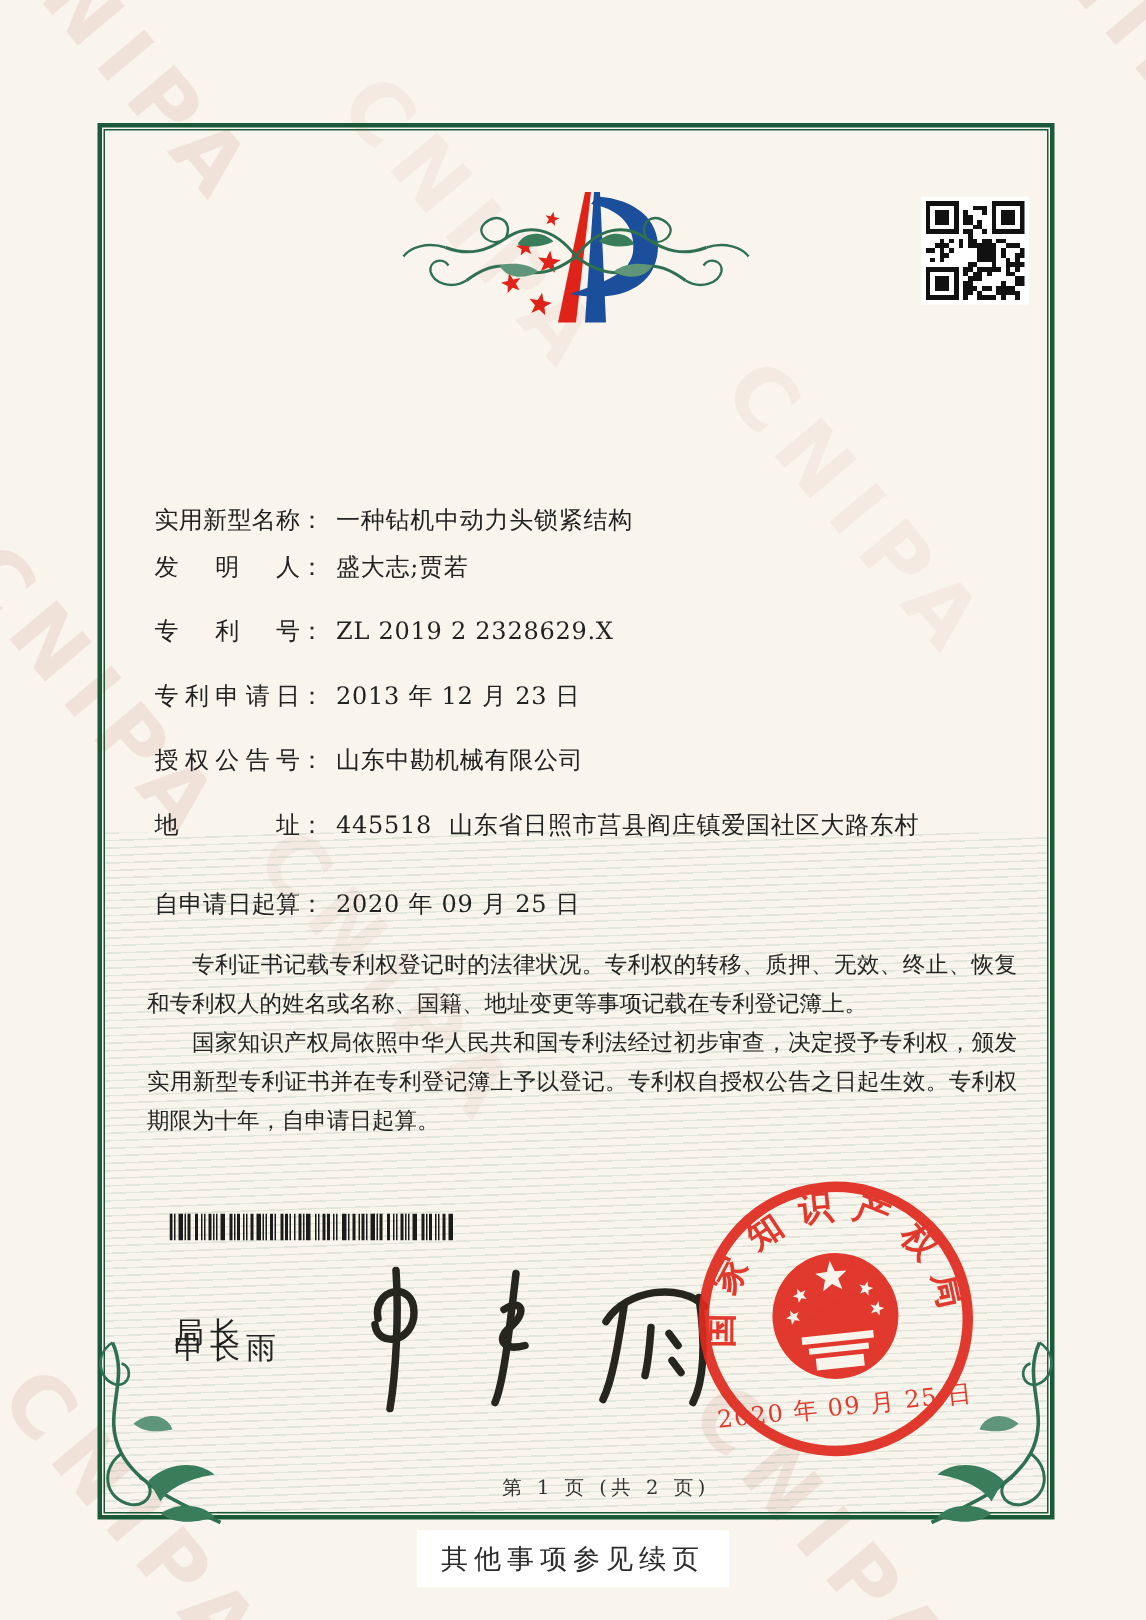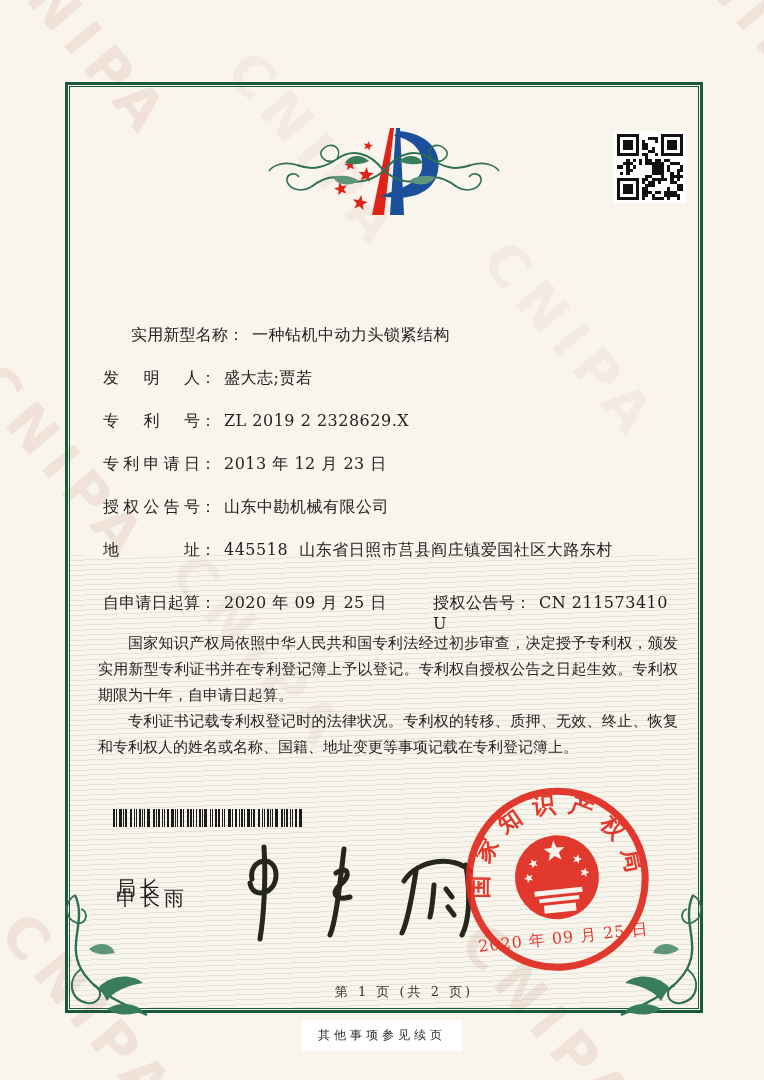--- a/index.html
+++ b/index.html
@@ -54,21 +54,21 @@
   .sig-name{position:absolute;left:48px;top:800px;font-size:20px;letter-spacing:4px;}
   .signature{position:absolute;left:150px;top:752px;width:280px;height:110px;}
 
   .seal{position:absolute;left:390px;top:700px;width:204px;height:204px;opacity:.92;
         transform:rotate(-6deg);}
 
   .page-ind{position:absolute;left:0;top:898px;width:100%;text-align:center;
             font-size:13px;letter-spacing:3px;color:#333;margin-left:20px;}
 
   .cont-note{position:absolute;left:50%;top:1020px;transform:translateX(-50%);
-             background:#ffffff;padding:7px 16px;font-size:12px;letter-spacing:4px;color:#2b2b2b;}
+             background:#ffffff;padding:7px 16px;font-size:18px;letter-spacing:4px;color:#2b2b2b;}
 
   
   .orn{position:absolute;pointer-events:none;}
   .orn-top{left:50%;top:52px;transform:translateX(-50%);width:250px;height:62px;}
   .orn-bl{left:44px;top:888px;width:110px;height:148px;}
   .orn-br{right:44px;top:888px;width:110px;height:148px;transform:scaleX(-1);}
   .orn svg{width:100%;height:100%;display:block;}
 </style>
 </head>
 <body>
@@ -322,49 +322,46 @@
           <rect x="12" y="20" width="1" height="1" fill="#111"></rect>
           <rect x="13" y="20" width="1" height="1" fill="#111"></rect>
           <rect x="14" y="20" width="1" height="1" fill="#111"></rect>
           <rect x="16" y="20" width="1" height="1" fill="#111"></rect>
           <rect x="19" y="20" width="1" height="1" fill="#111"></rect>
         </svg>
     </div>
 
 
     <div class="fields">
-      <div class="field-row" style="top:0px;margin-left:28px;">
+      <div class="field-row" style="top:12px;">
         <span class="flabel">实用新型名称</span><span class="fcolon">：</span><span class="fvalue">一种钻机中动力头锁紧结构</span>
       </div>
       <div class="field-row" style="top:43px;">
         <span class="flabel">发明人</span><span class="fcolon">：</span><span class="fvalue">盛大志;贾若</span>
       </div>
       <div class="field-row" style="top:86px;">
         <span class="flabel">专利号</span><span class="fcolon">：</span><span class="fvalue">ZL 2019 2 2328629.X</span>
       </div>
       <div class="field-row" style="top:129px;">
         <span class="flabel">专利申请日</span><span class="fcolon">：</span><span class="fvalue">2013 年 12 月 23 日</span>
       </div>
       <div class="field-row" style="top:172px;">
         <span class="flabel">授权公告号</span><span class="fcolon">：</span><span class="fvalue">山东中勘机械有限公司</span>
       </div>
       <div class="field-row" style="top:215px;">
         <span class="flabel">地址</span><span class="fcolon">：</span><span class="fvalue">445518  山东省日照市莒县阎庄镇爱国社区大路东村</span>
       </div>
       <div class="field-row" style="top:268px;">
         <span class="flabel">自申请日起算</span><span class="fcolon">：</span><span class="fvalue">2020 年 09 月 25 日</span>
-        <span class="grant-col2">
-          <span class="flabel">授权公告号</span><span class="fcolon">：</span><span class="fvalue">CN 211573410 U</span>
-        </span>
       </div>
     </div>
 
     <div class="paras">
+      <p>专利证书记载专利权登记时的法律状况。专利权的转移、质押、无效、终止、恢复和专利权人的姓名或名称、国籍、地址变更等事项记载在专利登记簿上。</p>
       <p>国家知识产权局依照中华人民共和国专利法经过初步审查，决定授予专利权，颁发实用新型专利证书并在专利登记簿上予以登记。专利权自授权公告之日起生效。专利权期限为十年，自申请日起算。</p>
-      <p>专利证书记载专利权登记时的法律状况。专利权的转移、质押、无效、终止、恢复和专利权人的姓名或名称、国籍、地址变更等事项记载在专利登记簿上。</p>
     </div>
 
     <div class="barcode">
       <svg viewBox="0 0 192 18" preserveAspectRatio="none" xmlns="http://www.w3.org/2000/svg">
           <rect x="0" y="0" width="2" height="18" fill="#1b1b1b"></rect>
           <rect x="3" y="0" width="1" height="18" fill="#1b1b1b"></rect>
           <rect x="6" y="0" width="3" height="18" fill="#1b1b1b"></rect>
           <rect x="10" y="0" width="1" height="18" fill="#1b1b1b"></rect>
           <rect x="12" y="0" width="2" height="18" fill="#1b1b1b"></rect>
           <rect x="17" y="0" width="2" height="18" fill="#1b1b1b"></rect>

